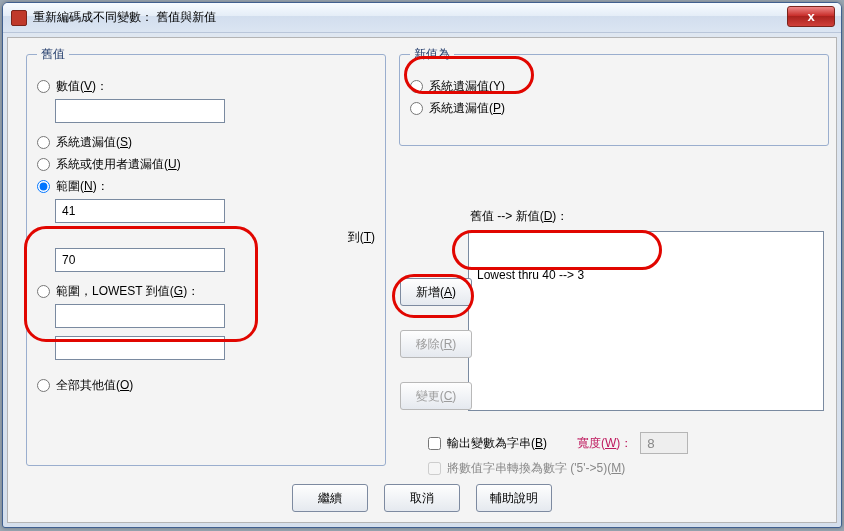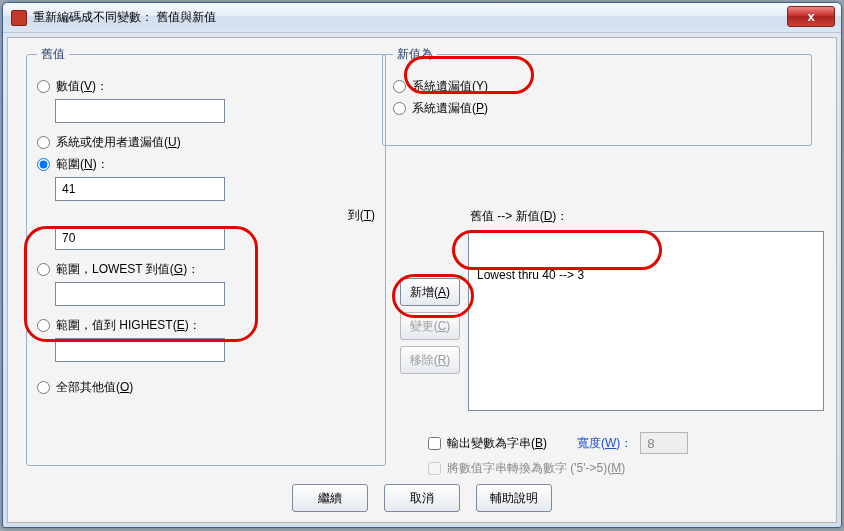--- a/index.html
+++ b/index.html
@@ -58,21 +58,21 @@
   fieldset {
     position:absolute;
     border:1px solid #9aaece;
     border-radius:3px;
     padding:10px 10px 8px 10px;
     background:transparent;
     margin:0;
   }
   legend { color:#203a6a; padding:0 4px; font-size:12px; }
   .fs-old { left:18px; top:8px; width:360px; height:420px; }
-  .fs-new { left:374px; top:8px; width:430px; height:100px; }
+  .fs-new { left:391px; top:8px; width:430px; height:100px; }
 
   .radio-row {
     display:flex; align-items:center;
     margin:4px 0 2px 0;
     height:18px;
   }
   .radio-row input[type=radio]{ margin:0 6px 0 0; }
   .txt {
     width:170px; height:24px;
     border:1px solid #7a8aa0;
@@ -81,43 +81,43 @@
     font-family:inherit; font-size:12px;
     margin: 2px 0 6px 18px;
   }
   .txt.wide { width:322px; margin-left:4px; }
 
   .annot { position:absolute; border:3px solid #e10600; border-radius:22px; pointer-events:none; }
 
   .mid-col { position:absolute; left:392px; top:240px; width:70px; }
   .btn {
     display:block;
-    width:60px; height:28px;
-    margin-bottom:6px;
+    width:72px; height:28px;
+    margin-bottom:24px;
     border:1px solid #7d8aa0;
     background:linear-gradient(#fefefe,#e5e9ef);
     border-radius:3px;
     font-family:inherit; font-size:12px;
     cursor:pointer;
   }
   .btn:disabled { color:#9c9c9c; border-color:#b8b8b8; cursor:default; }
 
   .mapping-area { position:absolute; left:460px; top:170px; width:356px; }
   .mapping-label { margin:0 0 6px 2px; }
   .listbox {
     width:356px; height:180px;
     border:1px solid #7a8aa0; background:#fff;
     overflow:auto; padding:2px 4px;
   }
   .listbox .item { padding:2px 4px;margin-top:32px; }
 
   .bottom-opts { position:absolute; left:420px; top:388px; width:400px; }
   .bottom-opts .row { display:flex; align-items:center; margin:6px 0; }
   .bottom-opts input[type=checkbox]{ margin:0 6px 0 0; }
-  .width-lbl { margin-left:30px; color:#1d4ed8; }
+  .width-lbl { margin-left:30px; color:#be185d; }
   .width-lbl .u { text-decoration:underline; }
   .width-box {
     width:48px; height:22px; margin-left:8px;
     border:1px solid #b5b5b5; background:#eee; color:#888;
     text-align:left; padding:2px 6px;
   }
   .disabled-text { color:#888; }
 
   .dlg-buttons {
     position:absolute; left:0; right:0; bottom:10px;
@@ -141,44 +141,44 @@
 
     <fieldset class="fs-old">
       <legend>舊值</legend>
 
       <div class="radio-row">
         <input type="radio" name="old" style="">
         <span><span>數值(</span><span class="u">V</span><span>)：</span></span>
       </div>
       <input class="txt" value="" style="">
 
+      <div class="radio-row">
+        <input type="radio" name="old" style="">
+        <span><span>系統遺漏值(</span><span class="u">S</span><span>)</span></span>
+      </div>
 
       <div class="radio-row">
         <input type="radio" name="old" style="">
         <span><span>系統或使用者遺漏值(</span><span class="u">U</span><span>)</span></span>
       </div>
 
       <div class="radio-row">
         <input type="radio" name="old" checked="" style="">
         <span><span>範圍(</span><span class="u">N</span><span>)：</span></span>
       </div>
       <input class="txt" value="41" style="">
       <div style="margin-left:18px;text-align:right;"><span>到(</span><span class="u">T</span><span>)</span></div>
       <input class="txt" value="70" style="">
 
       <div class="radio-row">
         <input type="radio" name="old" style="">
         <span><span>範圍，LOWEST 到值(</span><span class="u">G</span><span>)：</span></span>
       </div>
       <input class="txt" value="" style="">
 
-      <div class="radio-row">
-        <input type="radio" name="old" style="">
-        <span><span>範圍，值到 HIGHEST(</span><span class="u">E</span><span>)：</span></span>
-      </div>
       <input class="txt" value="" style="">
 
       <div class="radio-row" style="margin-top:10px;">
         <input type="radio" name="old" style="">
         <span><span>全部其他值(</span><span class="u">O</span><span>)</span></span>
       </div>
     </fieldset>
 
     <fieldset class="fs-new">
       <legend>新值為</legend>
@@ -197,22 +197,22 @@
 
     <div class="mapping-area">
       <div class="mapping-label"><span>舊值 --&gt; 新值(</span><span class="u">D</span><span>)：</span></div>
       <div class="listbox">
         <div class="item">Lowest thru 40 --&gt; 3</div>
       </div>
     </div>
 
     <div class="mid-col">
       <button class="btn"><span>新增(</span><span class="u">A</span><span>)</span></button>
+      <button class="btn" disabled=""><span>移除(</span><span class="u">R</span><span>)</span></button>
       <button class="btn" disabled=""><span>變更(</span><span class="u">C</span><span>)</span></button>
-      <button class="btn" disabled=""><span>移除(</span><span class="u">R</span><span>)</span></button>
     </div>
 
     <div class="bottom-opts">
       <div class="row">
         <input type="checkbox" style="">
         <span><span>輸出變數為字串(</span><span class="u">B</span><span>)</span></span>
         <span class="width-lbl"><span>寬度(</span><span class="u">W</span><span>)：</span></span>
         <input class="width-box" disabled="" value="8" style="">
       </div>
       <div class="row">

